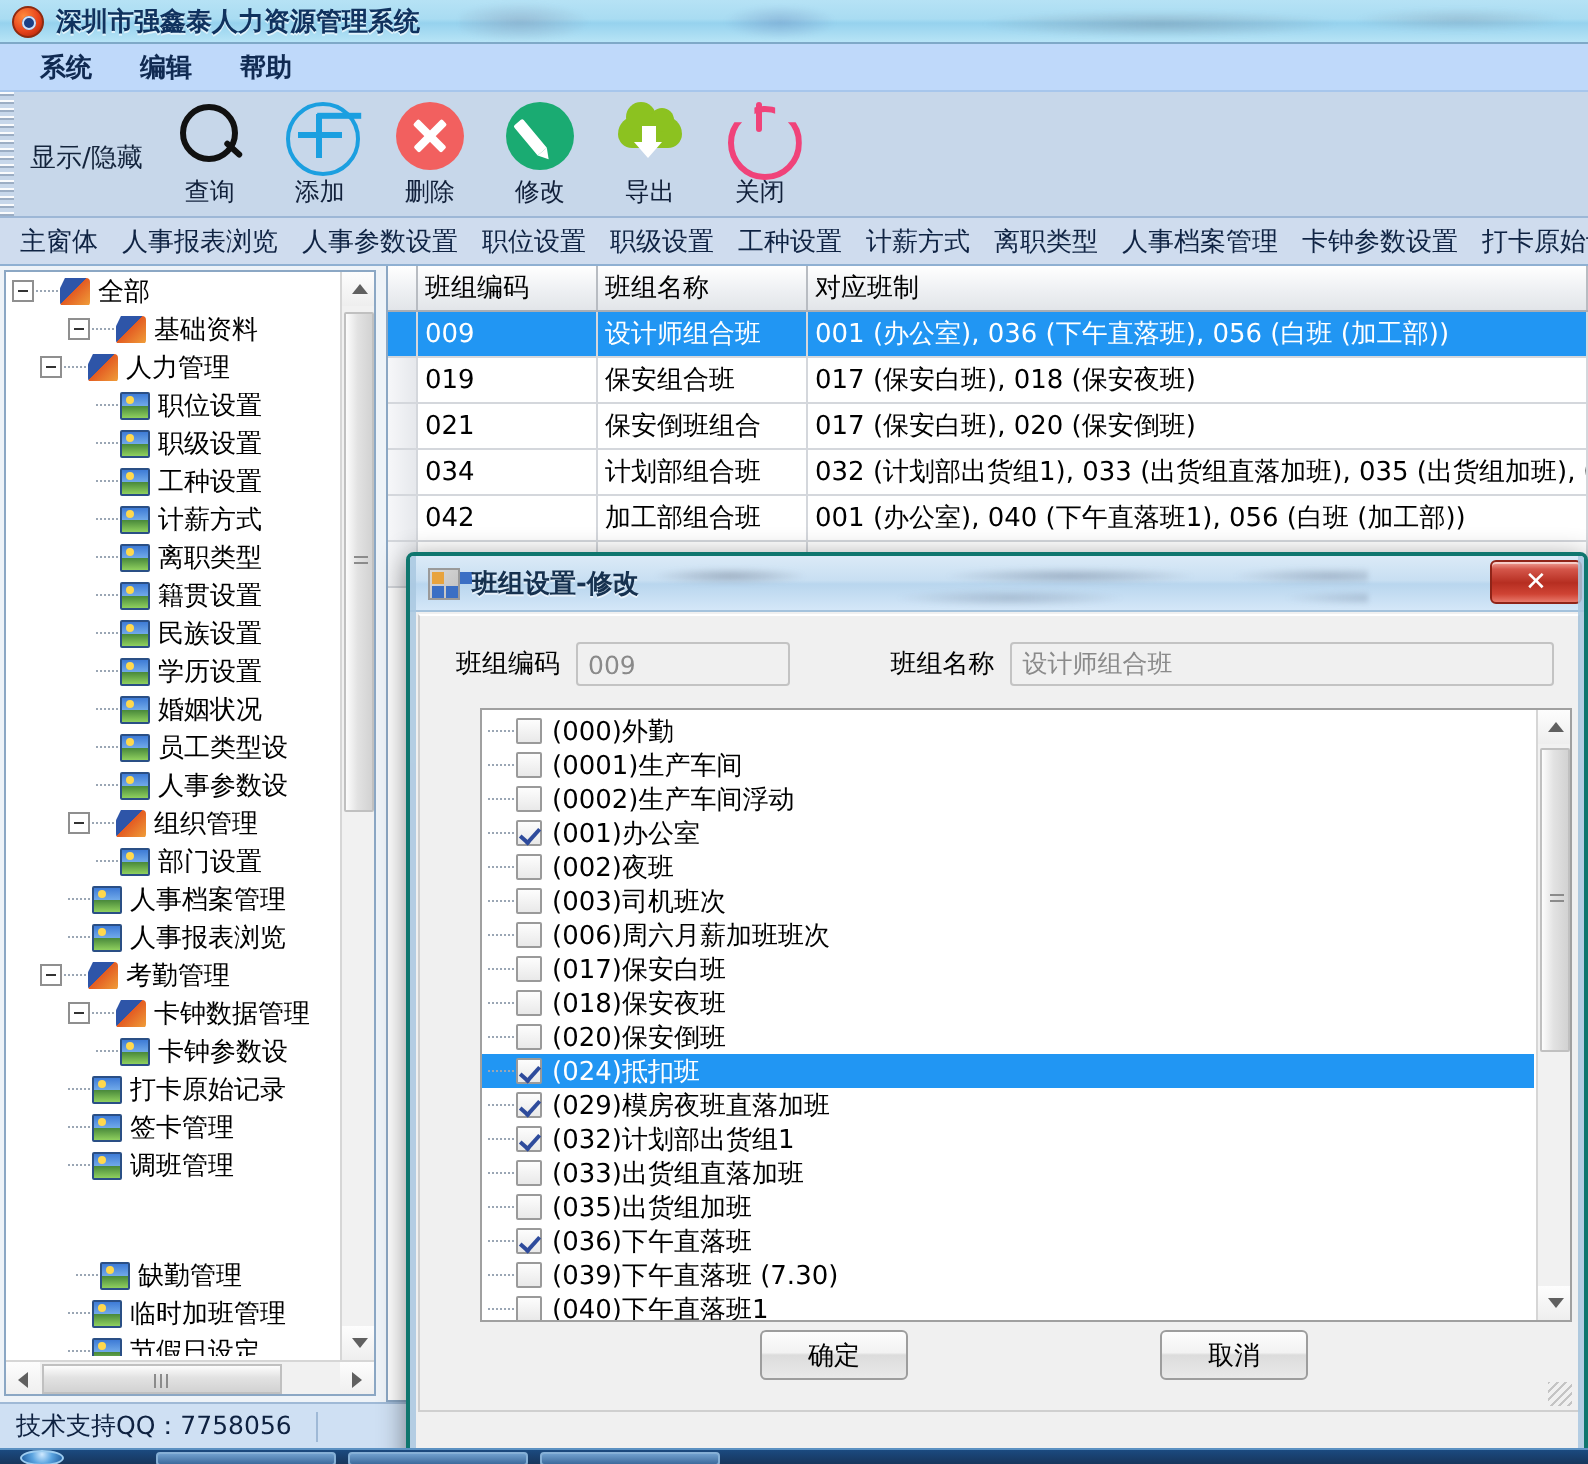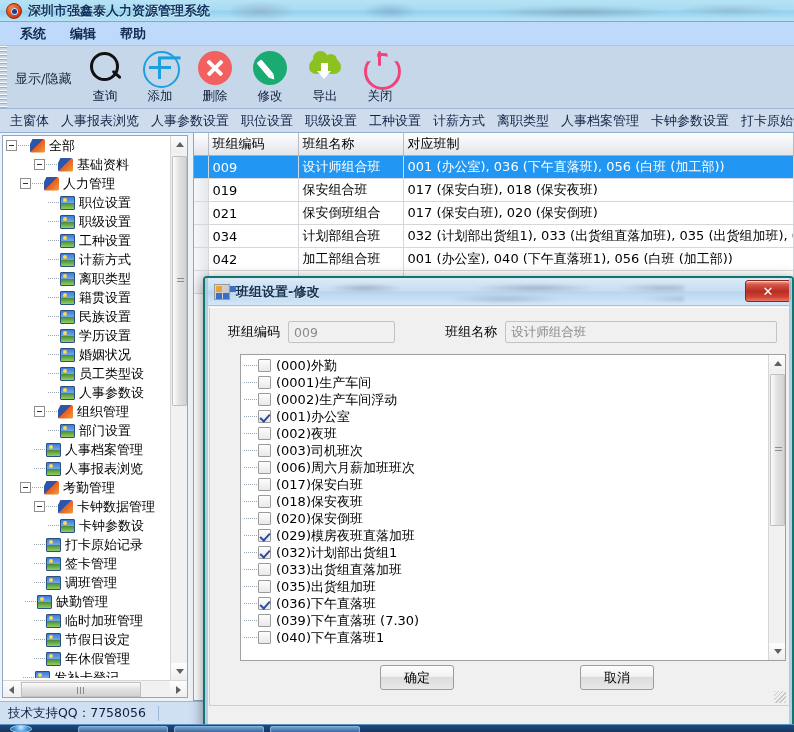--- a/index.html
+++ b/index.html
@@ -674,21 +674,21 @@
           <div class="tnode" style="padding-left: 31px;">
             <span class="dots"></span>
             <span class="ico-folder ico-page"></span>
             <span class="tlabel">签卡管理</span>
           </div>
           <div class="tnode" style="padding-left: 31px;">
             <span class="dots"></span>
             <span class="ico-folder ico-page"></span>
             <span class="tlabel">调班管理</span>
           </div>
-          <div class="tnode" style="padding-left: 22px;">
+          <div class="tnode" style="padding-left: 35px; margin-top: 36px;">
             <span class="dots"></span>
             <span class="ico-folder ico-page"></span>
             <span class="tlabel">缺勤管理</span>
           </div>
           <div class="tnode" style="padding-left: 31px;">
             <span class="dots"></span>
             <span class="ico-folder ico-page"></span>
             <span class="tlabel">临时加班管理</span>
           </div>
           <div class="tnode" style="padding-left: 31px;">
@@ -856,20 +856,25 @@
           <div class="chk-row">
             <span class="tdots"></span>
             <span class="cbox"></span>
             <span class="clabel">(018)保安夜班</span>
           </div>
           <div class="chk-row">
             <span class="tdots"></span>
             <span class="cbox"></span>
             <span class="clabel">(020)保安倒班</span>
           </div>
+          <div class="chk-row sel">
+            <span class="tdots"></span>
+            <span class="cbox checked"></span>
+            <span class="clabel">(024)抵扣班</span>
+          </div>
           <div class="chk-row">
             <span class="tdots"></span>
             <span class="cbox checked"></span>
             <span class="clabel">(029)模房夜班直落加班</span>
           </div>
           <div class="chk-row">
             <span class="tdots"></span>
             <span class="cbox checked"></span>
             <span class="clabel">(032)计划部出货组1</span>
           </div>

